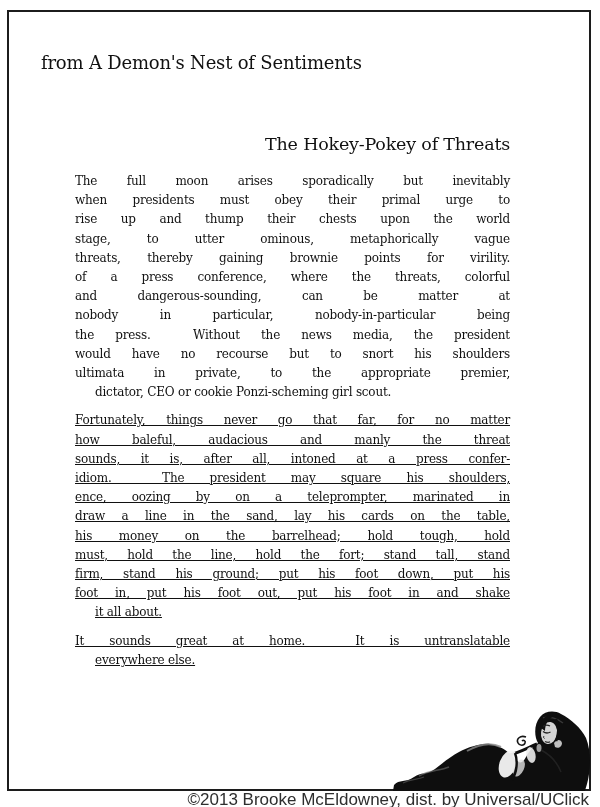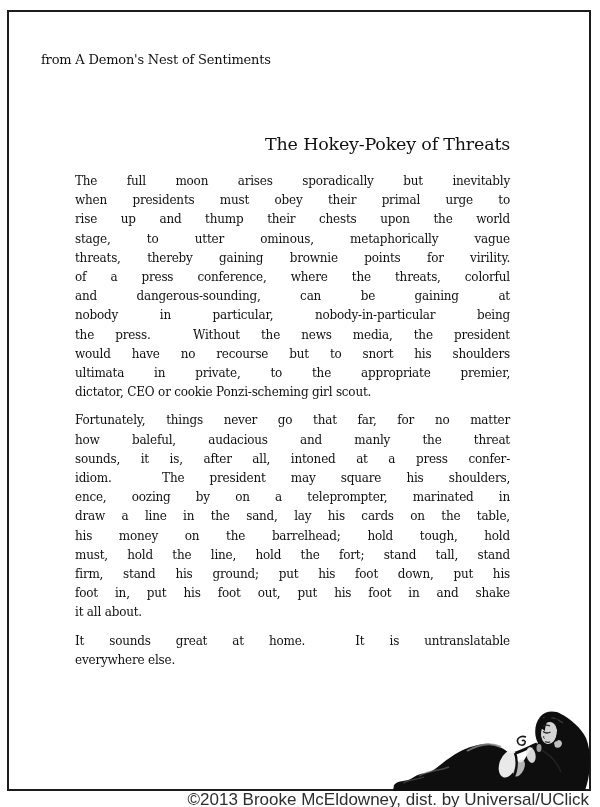--- a/index.html
+++ b/index.html
@@ -19,49 +19,49 @@
     top: 10px;
     width: 584px;
     height: 781px;
     border: 2px solid #1c1c1c;
     background: #ffffff;
   }
   .series-line {
     position: absolute;
     left: 41px;
     top: 52px;
-    font-size: 13px;
+    font-size: 18px;
     letter-spacing: -0.2px;
     white-space: nowrap;
   }
   .essay-title {
     position: absolute;
     left: 75px;
     top: 134px;
     width: 435px;
     text-align: right;
     font-size: 17.5px;
     letter-spacing: -0.2px;
   }
   .article-body {
     position: absolute;
     left: 75px;
     top: 172px;
     width: 435px;
   }
-  .para + .para { margin-top: 9px; }
+  .para + .para { margin-top: 9px; text-decoration: underline; }
   .line {
     font-size: 12px;
     line-height: 19.2px;
     letter-spacing: -0.2px;
     text-align: justify;
     text-align-last: justify;
     white-space: normal;
   }
-  .line.last { text-align-last: left; }
+  .line.last { text-align-last: left; margin-left: 20px; }
   .figure {
     position: absolute;
     left: 391px;
     top: 706px;
     width: 202px;
     height: 86px;
     z-index: 2;
   }
   .copyright {
     position: absolute;
@@ -85,21 +85,21 @@
   <div class="essay-title">The Hokey-Pokey of Threats</div>
 
   <div class="article-body">
       <div class="para">
         <div class="line">The full moon arises sporadically but inevitably</div>
         <div class="line">when presidents must obey their primal urge to</div>
         <div class="line">rise up and thump their chests upon the world</div>
         <div class="line">stage, to utter ominous, metaphorically vague</div>
         <div class="line">threats, thereby gaining brownie points for virility.</div>
         <div class="line">of a press conference, where the threats, colorful</div>
-        <div class="line">and dangerous-sounding, can be gaining at</div>
+        <div class="line">and dangerous-sounding, can be matter at</div>
         <div class="line">nobody in particular, nobody-in-particular being</div>
         <div class="line">the press.&nbsp; Without the news media, the president</div>
         <div class="line">would have no recourse but to snort his shoulders</div>
         <div class="line">ultimata in private, to the appropriate premier,</div>
         <div class="line last">dictator, CEO or cookie Ponzi-scheming girl scout.</div>
       </div>
       <div class="para">
         <div class="line">Fortunately, things never go that far, for no matter</div>
         <div class="line">how baleful, audacious and manly the threat</div>
         <div class="line">sounds, it is, after all, intoned at a press confer-</div>

